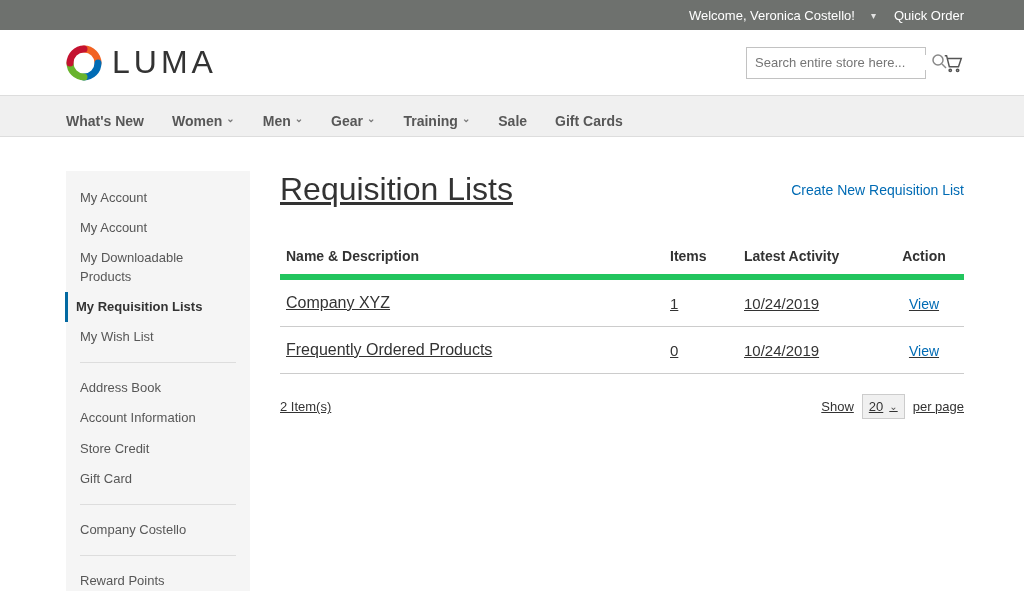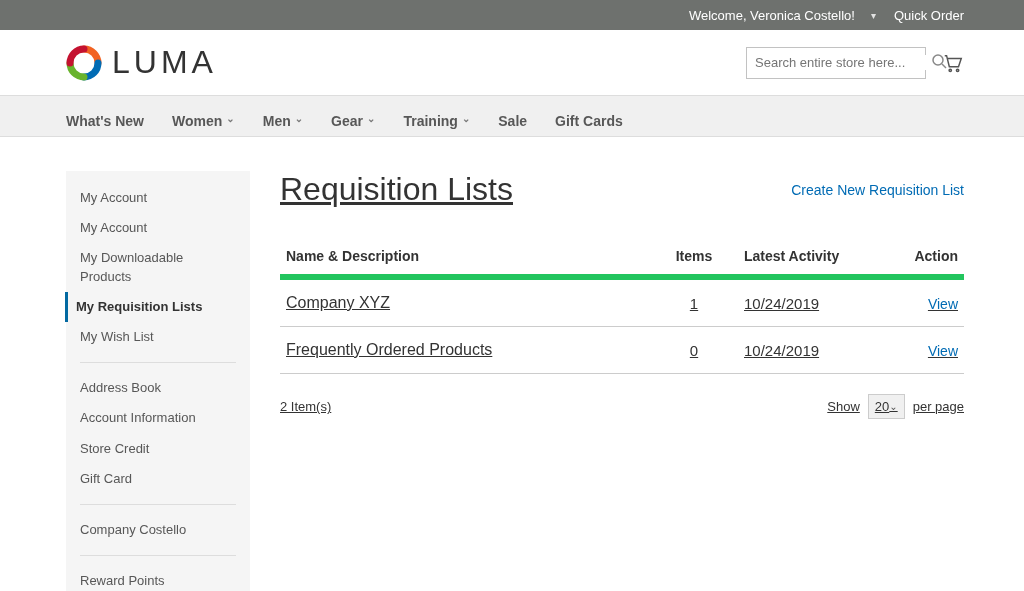--- a/index.html
+++ b/index.html
@@ -131,23 +131,23 @@
     border-collapse: collapse;
   }
   table.req th {
     text-align: left;
     font-weight: 700;
     font-size: 14px;
     padding: 10px 6px;
     border-bottom: 6px solid #22c55e;
     color: #333;
   }
-  table.req th.items-col, table.req td.items-col { text-align: center; width: 60px; }
+  table.req th.items-col, table.req td.items-col { text-align: left; width: 60px; }
   table.req th.date-col, table.req td.date-col { text-align: left; width: 160px; padding-left: 20px;}
-  table.req th.action-col, table.req td.action-col { text-align: right; width: 80px; }
+  table.req th.action-col, table.req td.action-col { text-align: center; width: 80px; }
   table.req td {
     padding: 14px 6px;
     border-bottom: 1px solid #ccc;
     font-size: 15px;
     color: #333;
     text-decoration: underline;
   }
   table.req td.name-col { font-size: 16px; }
   .view-link { color: #006bb4; font-size: 14px; cursor: pointer; }
   .pager-row {
@@ -159,20 +159,21 @@
     color: #333;
     text-decoration: underline;
   }
   .pager-right { display: flex; align-items: center; gap: 8px; }
   .pager-select {
     border: 1px solid #ccc;
     background: #f0f0f0;
     padding: 4px 6px;
     display: flex;
     align-items: center;
+    gap: 6px;
     font-size: 13px;
     cursor: pointer;
   }
   .pager-select .chevron { font-size: 10px; color: #555; }
 </style>
 </head>
 <body>
 
 <div class="top-bar">
   <span class="welcome">

